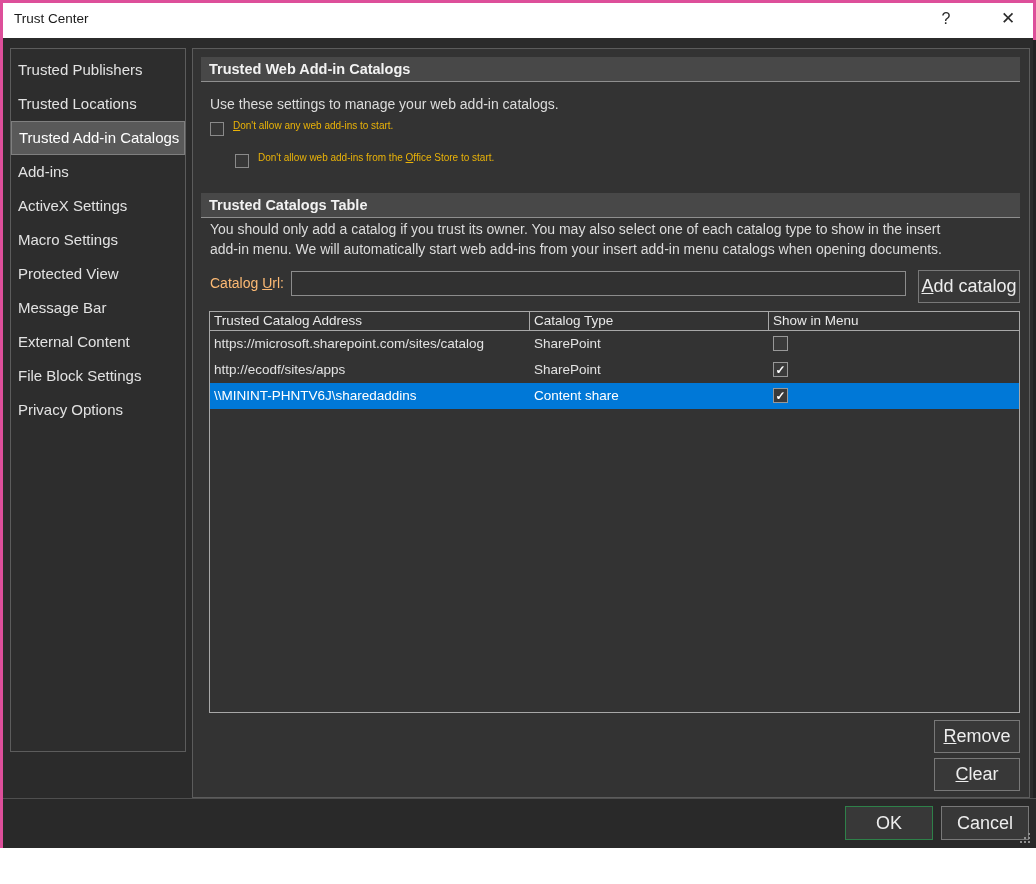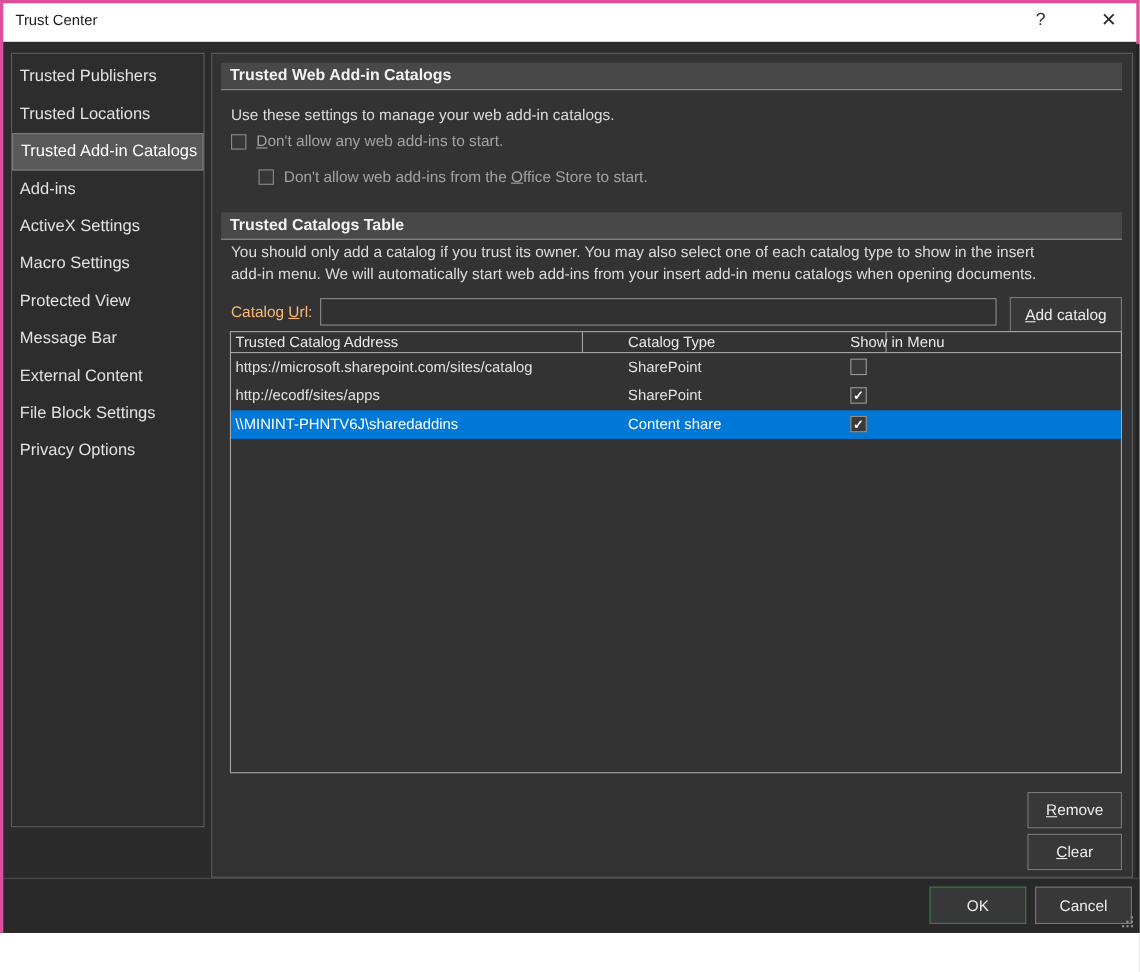--- a/index.html
+++ b/index.html
@@ -31,37 +31,37 @@
   .hdr1 { top:8px; }
   .hdr2 { top:144px; }
   .txt { position:absolute; color:#dcdcdc; font-size:14px; white-space:nowrap; }
   .intro { left:17px; top:47px; }
   .desc1 { left:17px; top:172px; }
   .desc2 { left:17px; top:192px; }
 
   .chk { position:absolute; width:14px; height:14px; border:1px solid #8a8a8a; background:#373737; }
   .chk1 { left:17px; top:73px; }
   .chk2 { left:42px; top:105px; }
-  .chk-label { position:absolute; color:#a3a3a3; font-size:14px; white-space:nowrap; }
+  .chk-label { position:absolute; color:#eab308; font-size:10px; white-space:nowrap; }
   .lbl1 { left:40px; top:71px; }
   .lbl2 { left:65px; top:103px; }
   .ak { text-decoration:underline; }
 
   .url-label { position:absolute; left:17px; top:226px; color:#fdba74; font-size:14px; white-space:nowrap; }
   .url-input { position:absolute; left:98px; top:222px; width:615px; height:25px; background:#313131; border:1px solid #8c8c8c; color:#e6e6e6; font-size:13.5px; font-family:"Liberation Sans", sans-serif; padding:0 4px; outline:none; }
-  .btn { background:#383838; border:1px solid #787878; color:#ededed; font-size:14px; text-align:center; cursor:default; white-space:nowrap; }
+  .btn { background:#383838; border:1px solid #787878; color:#ededed; font-size:18px; text-align:center; cursor:default; white-space:nowrap; }
   .add-catalog { position:absolute; left:725px; top:221px; width:102px; height:33px; line-height:31px; }
 
   
-  .cat-table { position:absolute; left:16px; top:252px; width:811px; height:402px; border:1px solid #a8a8a8; background:#333333; }
+  .cat-table { position:absolute; left:16px; top:262px; width:811px; height:402px; border:1px solid #a8a8a8; background:#333333; }
   .thead { position:absolute; left:0; top:0; width:809px; height:19px; border-bottom:1px solid #a8a8a8; }
   .th { position:absolute; top:0; height:19px; line-height:18px; font-size:13.5px; color:#e8e8e8; padding-left:4px; border-right:1px solid #a8a8a8; white-space:nowrap; overflow:hidden; }
   .th3 { border-right:none; }
   .col1 { left:0; width:320px; }
-  .col2 { left:320px; width:239px;margin-left:37px; }
+  .col2 { left:320px; width:239px; }
   .col3 { left:559px; width:250px; }
   .trow { position:absolute; left:0; width:809px; height:26px; color:#e2e2e2; font-size:13.5px; cursor:default; }
   .trow.selected { background:#0078d7; color:#ffffff; }
   .tr0 { top:19px; } .tr1 { top:45px; } .tr2 { top:71px; }
   .tcell { position:absolute; top:0; height:26px; line-height:26px; padding-left:4px; white-space:nowrap; overflow:hidden; }
   .tbl-chk { position:absolute; left:563px; top:5px; width:15px; height:15px; border:1px solid #989898; background:#3a3a3a; color:#ffffff; font-size:12px; line-height:14px; font-weight:bold; text-align:center; }
 
   .remove-btn { position:absolute; left:741px; top:671px; width:86px; height:33px; line-height:31px; }
   .clear-btn { position:absolute; left:741px; top:709px; width:86px; height:33px; line-height:31px; }
 

